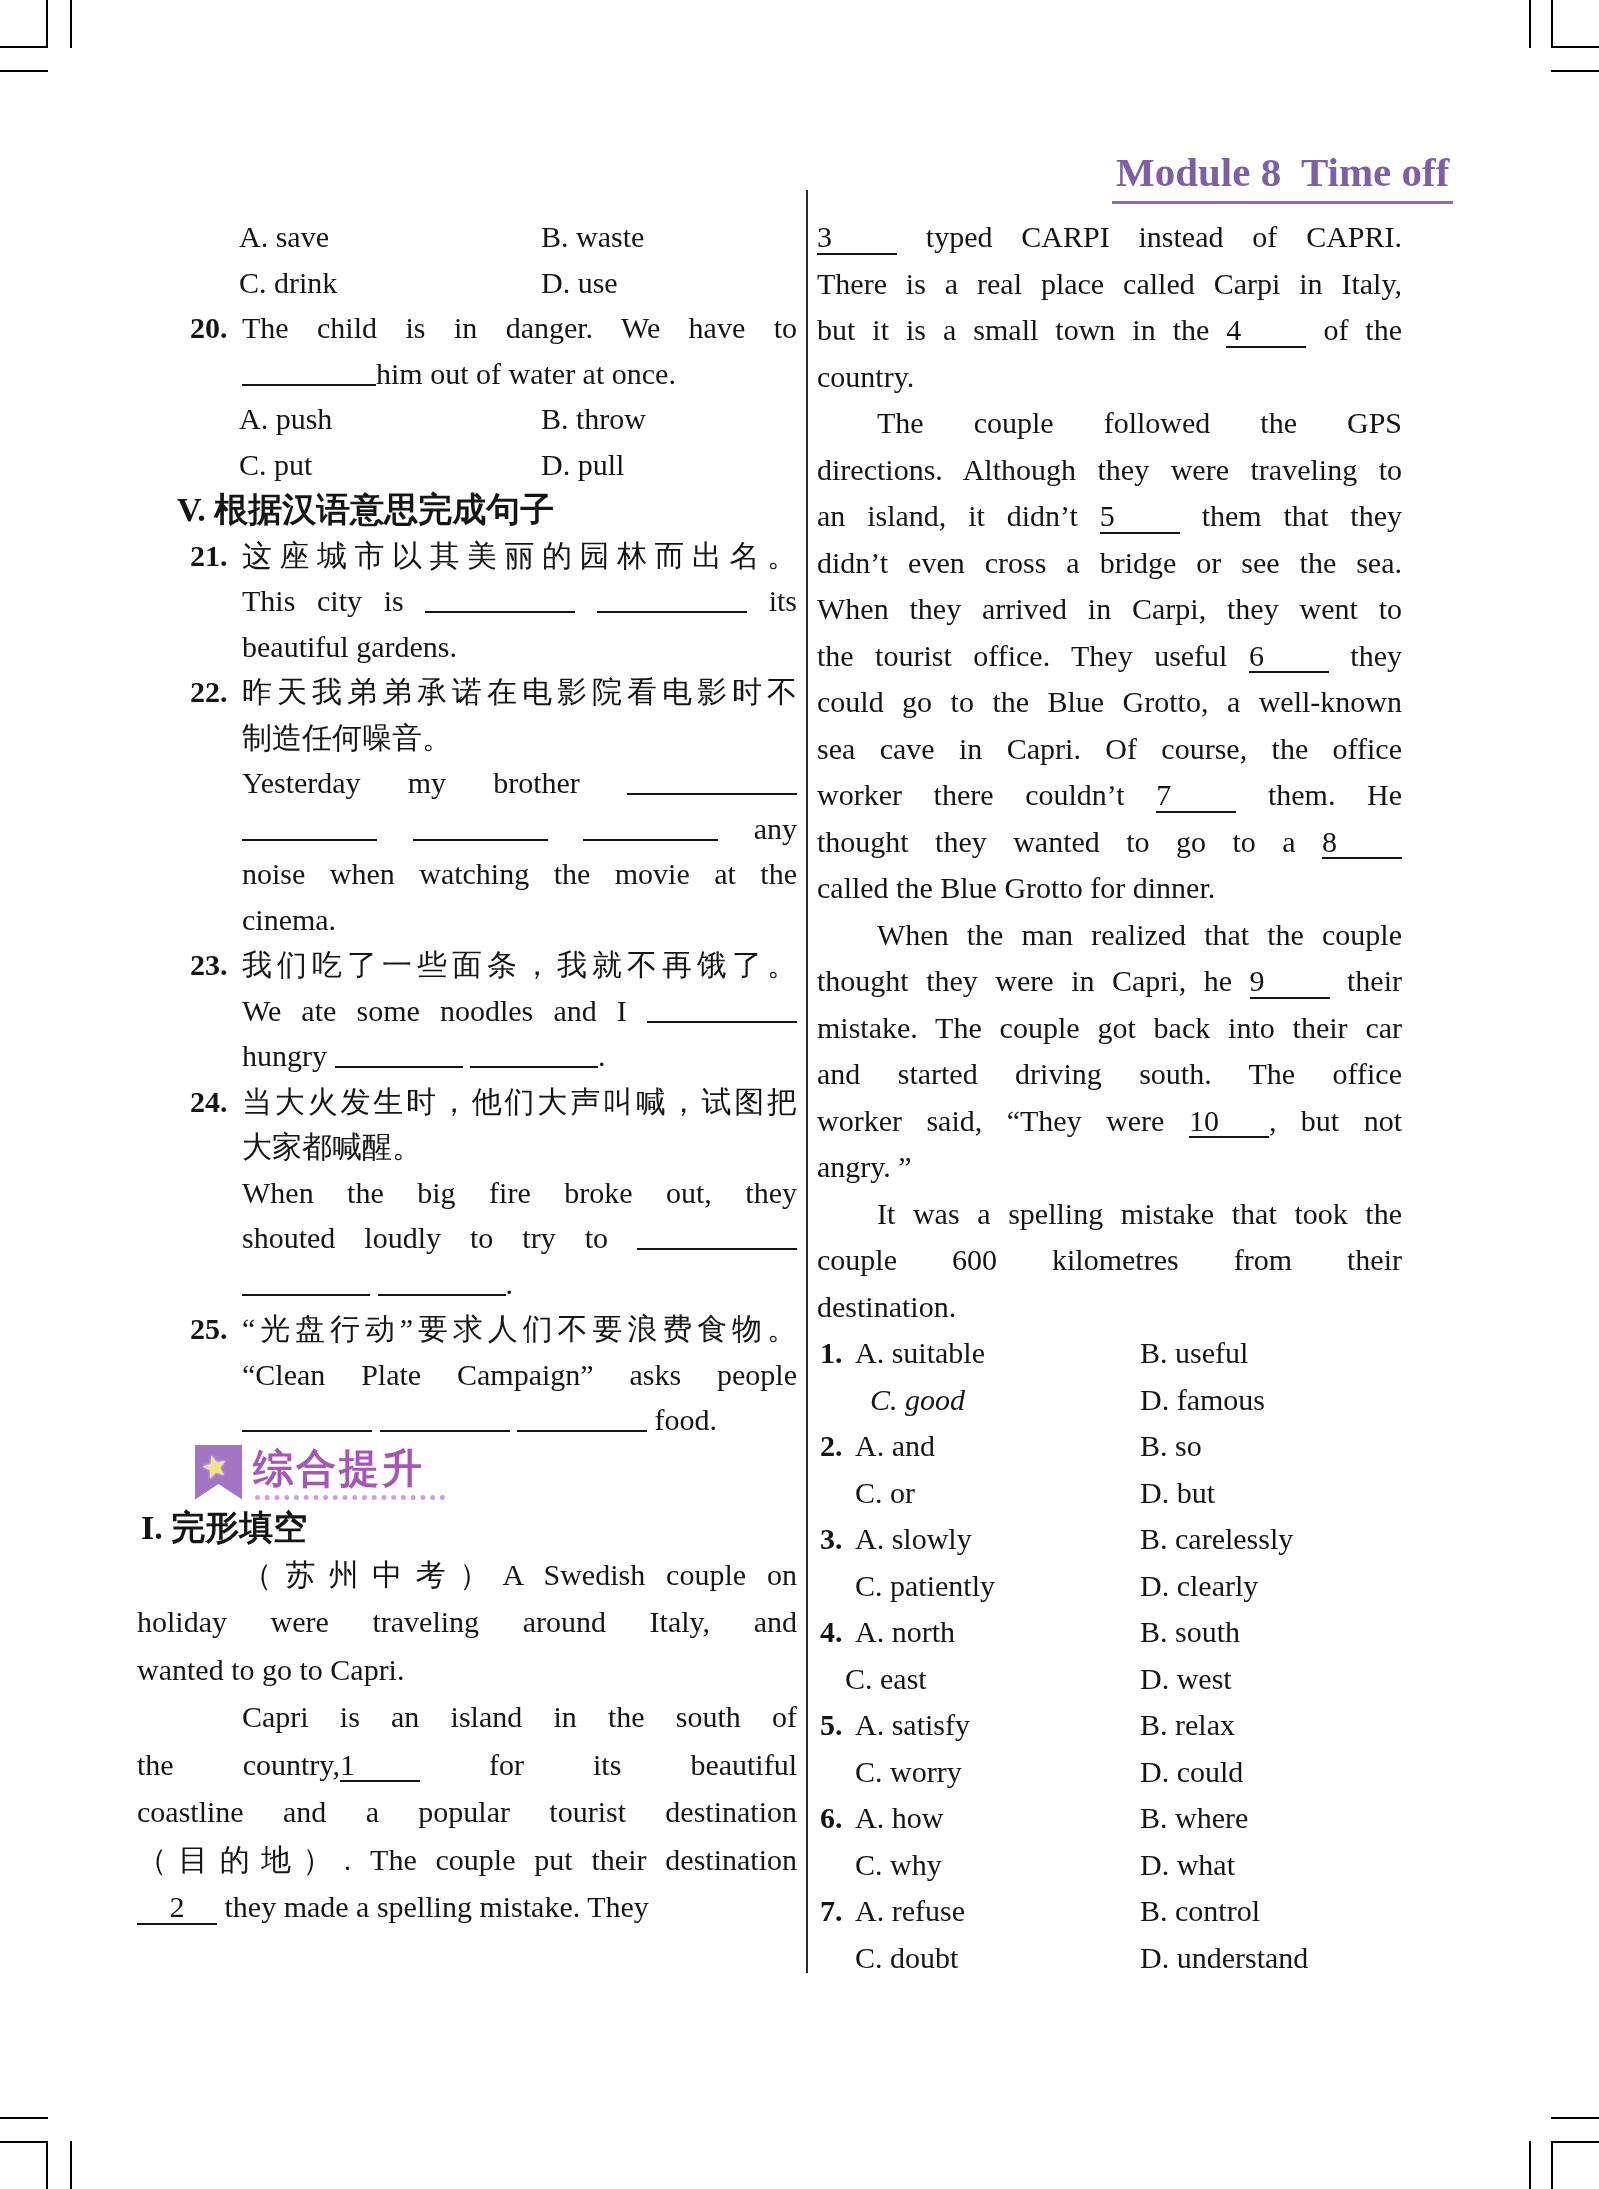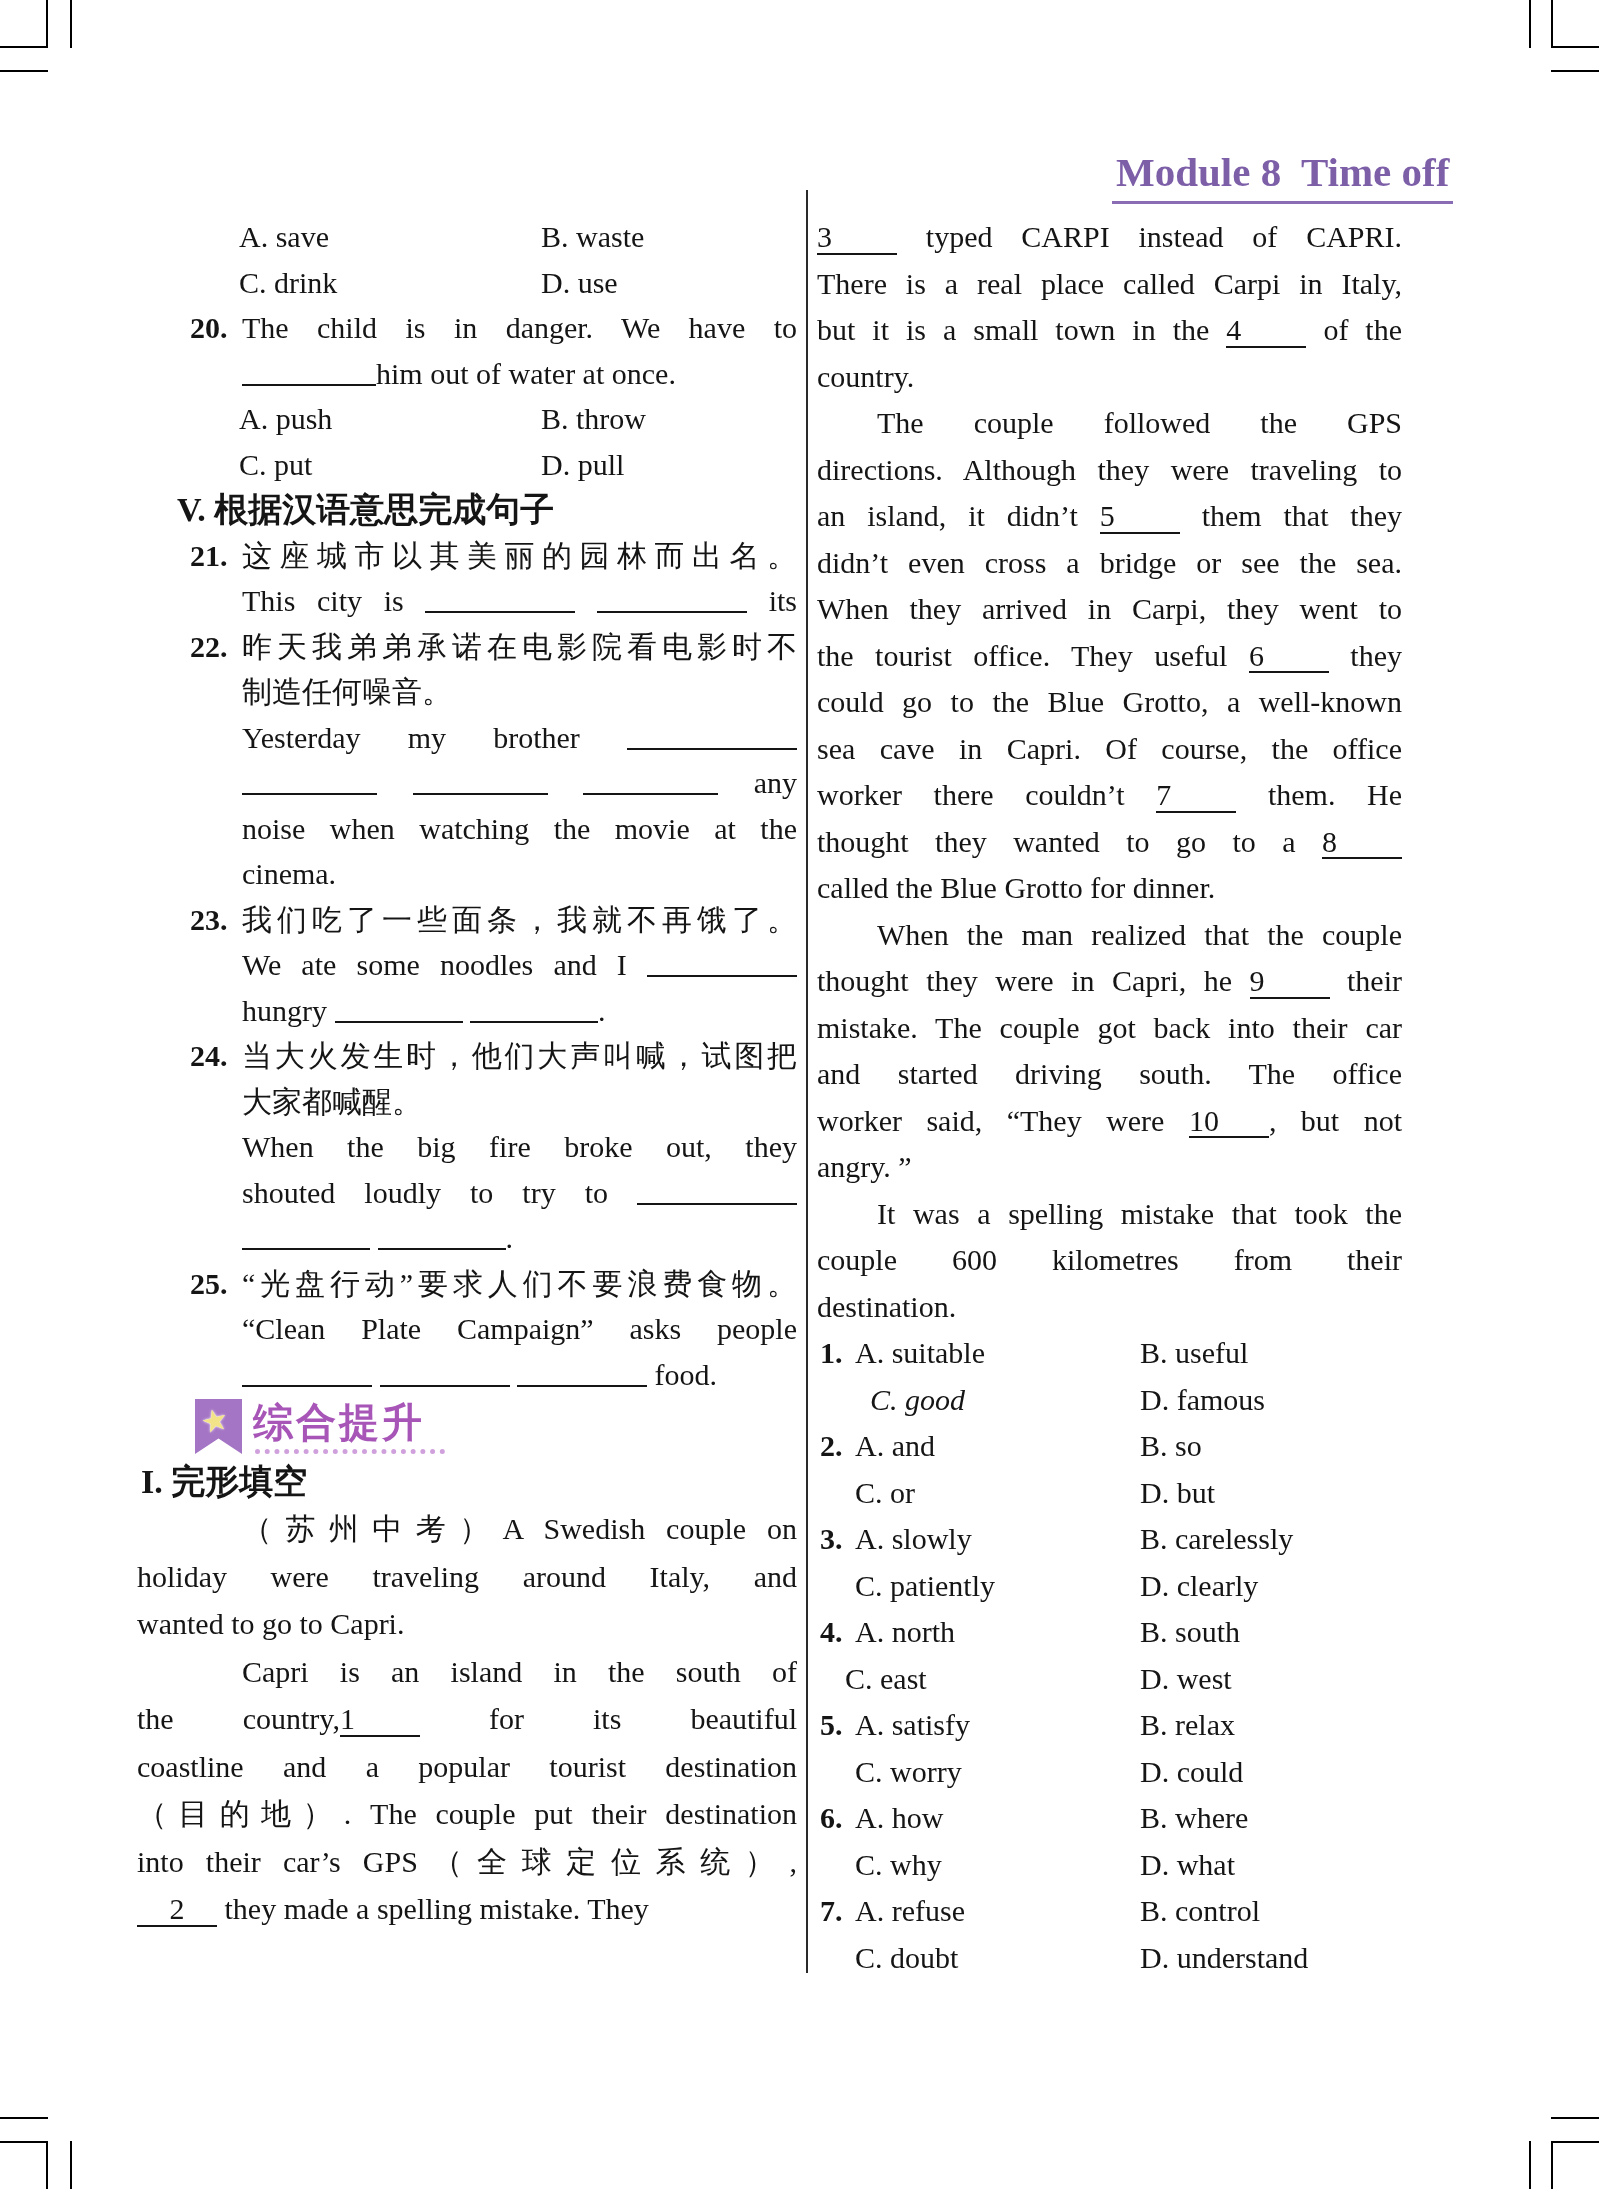--- a/index.html
+++ b/index.html
@@ -60,20 +60,23 @@
       </div>
       <div class="line" style="height: 45.5px; line-height: 45.5px;"><span class="sec" style="margin-left: 40px;">V. 根据汉语意思完成句子</span></div>
       <div class="line" style="height: 45.5px; line-height: 45.5px;">
         <span class="num" style="left: 53px;">21.</span>
         <div class="txt j" style="margin-left: 105px; width: 555px;"><span>这座城市以其美丽的园林而出名。</span></div>
       </div>
       <div class="line" style="height: 45.5px; line-height: 45.5px;">
         <div class="txt j" style="margin-left: 105px; width: 555px;"><span>This city is</span> <span class="blank" style="width: 150px;"></span> <span class="blank" style="width: 150px;"></span> <span>its</span></div>
       </div>
       <div class="line" style="height: 45.5px; line-height: 45.5px;">
+        <div class="txt" style="margin-left: 105px; width: 555px;"><span>beautiful gardens.</span></div>
+      </div>
+      <div class="line" style="height: 45.5px; line-height: 45.5px;">
         <span class="num" style="left: 53px; text-align: right;">22.</span>
         <div class="txt j" style="margin-left: 105px; width: 555px;"><span>昨天我弟弟承诺在电影院看电影时不</span></div>
       </div>
       <div class="line" style="height: 45.5px; line-height: 45.5px;">
         <div class="txt" style="margin-left: 105px; width: 555px;"><span>制造任何噪音。</span></div>
       </div>
       <div class="line" style="height: 45.5px; line-height: 45.5px;">
         <div class="txt j" style="margin-left: 105px; width: 555px;"><span>Yesterday my brother</span> <span class="blank" style="width: 170px;"></span></div>
       </div>
       <div class="line" style="height: 45.5px; line-height: 45.5px;">
@@ -142,23 +145,20 @@
         <div class="txt j" style="margin-left: 0px; width: 660px; text-indent: 105px;"><span>Capri is an island in the south of</span></div>
       </div>
       <div class="line" style="height: 47.5px; line-height: 47.5px;">
         <div class="txt j" style="margin-left: 0px; width: 660px;"><span>the country,</span><span class="nb">1</span> <span>for its beautiful</span></div>
       </div>
       <div class="line" style="height: 47.5px; line-height: 47.5px;">
         <div class="txt j" style="margin-left: 0px; width: 660px;"><span>coastline and a popular tourist destination</span></div>
       </div>
       <div class="line" style="height: 47.5px; line-height: 47.5px;">
         <div class="txt j" style="margin-left: 0px; width: 660px;"><span>（目的地）. The couple put their destination</span></div>
-      </div>
-      <div class="line" style="height: 47.5px; line-height: 47.5px;">
-        <div class="txt j" style="margin-left: 0px; width: 660px;"><span>into their car’s GPS（全球定位系统）,</span></div>
       </div>
       <div class="line" style="height: 47.5px; line-height: 47.5px;">
         <div class="txt" style="margin-left: 0px; width: 660px;"><span class="nb">2</span> <span>they made a spelling mistake. They</span></div>
       </div>
     </div>
   <div class="col" id="right-col" style="left:817px;top:214px;width:585px;">
       <div class="line" style="height: 46.5px; line-height: 46.5px;">
         <div class="txt j" style="margin-left: 0px; width: 585px;"><span class="nb">3</span> <span>typed CARPI instead of CAPRI.</span></div>
       </div>
       <div class="line" style="height: 46.5px; line-height: 46.5px;">

